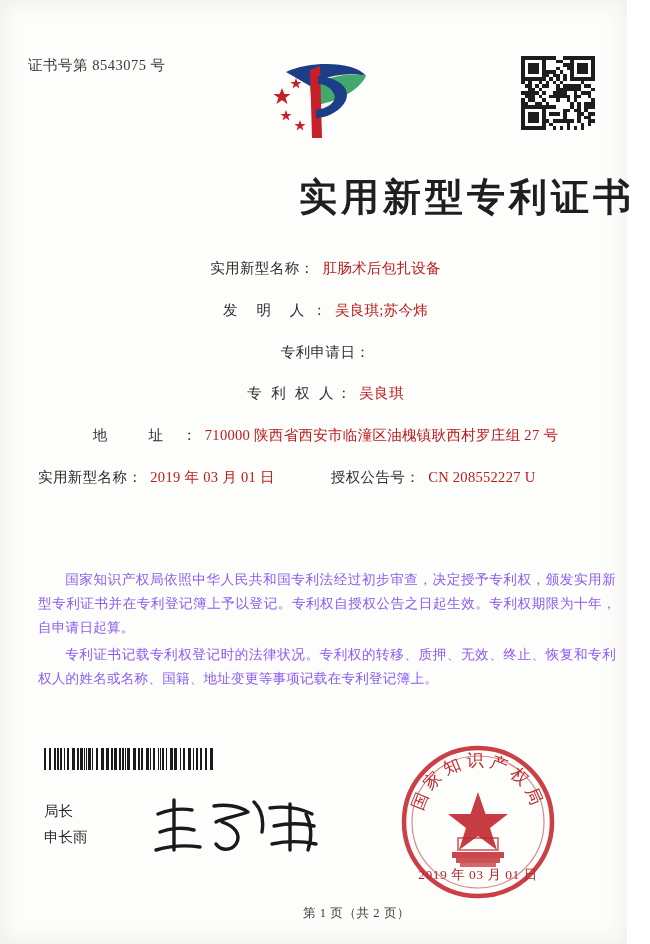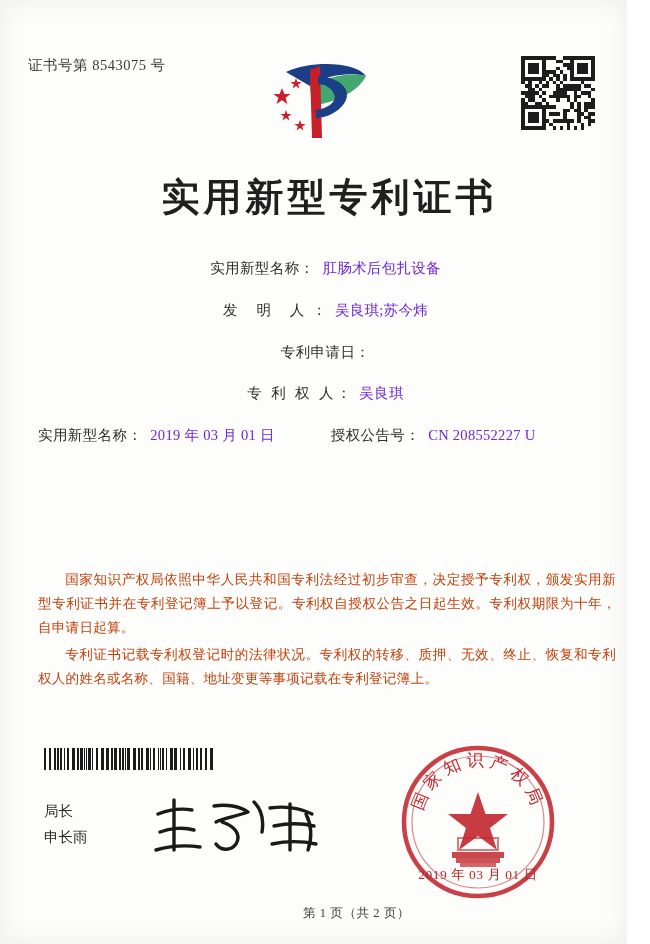--- a/index.html
+++ b/index.html
@@ -60,23 +60,23 @@
     grid-template-rows: repeat(21, 1fr);
     width: 100%;
     height: 100%;
   }
   .qr-grid i { display: block; }
   .qr-grid i.on { background: #1d1d1d; }
   
   .doc-title {
     position: absolute;
     top: 172px;
-    left: 16px;
+    left: 8px;
     width: 100%;
-    text-align: center;
+    text-align: right;
     font-size: 38px;
     font-weight: bold;
     letter-spacing: 4px;
     color: #1f1f1f;
     font-family: "DejaVu Serif", "Liberation Serif", serif;
   }
   
   .fields {
     position: absolute;
     top: 258px;
@@ -99,39 +99,39 @@
   }
   .field-label.wide {
     width: 104px;
     display: inline-block;
     text-align: justify;
     text-align-last: justify;
   }
   .field-value {
     margin-left: 8px;
     letter-spacing: 0.3px;
-    color: #6d28d9;
+    color: #b91c1c;
   }
   .field-row.dual {
     justify-content: flex-start;
   }
   .dual-second {
     margin-left: 56px;
     display: flex;
     align-items: flex-end;
   }
   
   .paragraphs {
     position: absolute;
     top: 568px;
     left: 38px;
     width: 578px;
     font-size: 13.6px;
     line-height: 1.75;
-    color: #c2410c;
+    color: #8b5cf6;
     text-align: justify;
   }
   .paragraphs p {
     margin: 0 0 4px 0;
     text-indent: 2em;
     letter-spacing: 0.2px;
   }
   
   .barcode {
     position: absolute;
@@ -672,20 +672,24 @@
     <div class="field-row">
       <span class="field-label wide">发 明 人：</span>
       <span class="field-value">吴良琪;苏今炜</span>
     </div>
     <div class="field-row">
       <span class="field-label">专利申请日：</span>
     </div>
     <div class="field-row">
       <span class="field-label wide">专 利 权 人：</span>
       <span class="field-value">吴良琪</span>
+    </div>
+    <div class="field-row">
+      <span class="field-label wide">地 址：</span>
+      <span class="field-value">710000 陕西省西安市临潼区油槐镇耿西村罗庄组 27 号</span>
     </div>
     <div class="field-row dual">
       <span class="field-label">实用新型名称：</span>
       <span class="field-value">2019 年 03 月 01 日</span>
       <span class="dual-second">
         <span class="field-label">授权公告号：</span>
         <span class="field-value">CN 208552227 U</span>
       </span>
     </div>
   </div>

